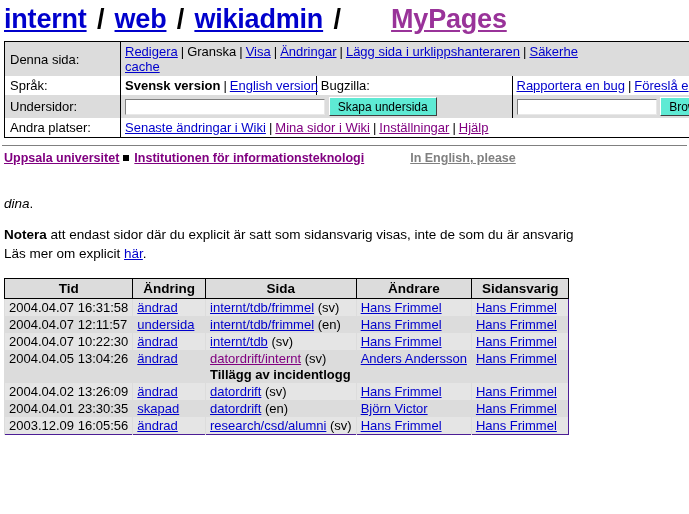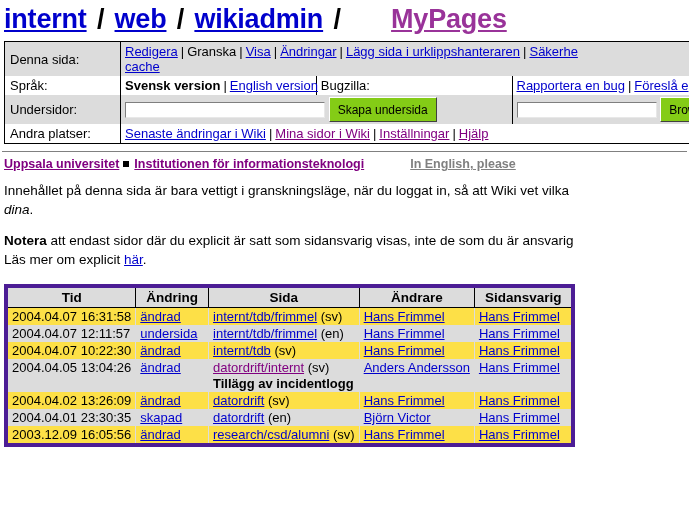--- a/index.html
+++ b/index.html
@@ -82,22 +82,22 @@
     border-right-color: #e8e8e8;
     border-bottom-color: #e8e8e8;
     background: #ffffff;
     padding: 0 2px;
     box-sizing: border-box;
     vertical-align: middle;
   }
   button.btn {
     font-family: "Liberation Sans", sans-serif;
     font-size: 12px;
-    height: 25px;
-    background: #84cc16;
+    height: 19px;
+    background: #5eead4;
     border: 1px solid #000000;
     border-top-color: #ffffff;
     border-left-color: #ffffff;
     border-right-color: #404040;
     border-bottom-color: #404040;
     padding: 0 8px;
     vertical-align: middle;
     white-space: nowrap;
     cursor: pointer;
   }
@@ -137,25 +137,25 @@
     white-space: nowrap;
     overflow: hidden;
   }
   .prose p { margin: 0 0 12px 0; white-space: normal; }
   .prose .nowrapline { white-space: nowrap; }
   .prose i { font-style: italic; }
   .prose b { font-weight: bold; margin-top: 20px; }
 
   
   .changes {
-    border: 4px solid #4c1d95;
+    border: 1px solid #4c1d95;
     border-collapse: collapse;
     margin: 3px 0 0 4px;
     font-size: 13px;
-    background: #fde047;
+    background: #e5e5e5;
   }
   .changes th {
     background: #dcdcdc;
     border: 1px solid #000000;
     font-weight: bold;
     font-size: 13.5px;
     padding: 2px 10px;
     text-align: center;
     white-space: nowrap;
   }
@@ -234,21 +234,21 @@
   </table>
 
   <hr class="hr-line">
 
   <div class="uubar">
     <span class="lnk lnk-maroon">Uppsala universitet</span><span class="bullet"></span><span class="lnk lnk-maroon">Institutionen för informationsteknologi</span><span class="lnk eng">In English, please</span>
   </div>
 
   <div class="prose">
     <p>
-      <span class="nowrapline">Innehållet på denna sida är bara vettigt i granskningsläge, när du loggat in, så att Wiki vet vilka</span><br>
+      <br>
       <i>dina</i><span>.</span>
     </p>
     <p>
       <b>Notera</b><span class="nowrapline"> att endast sidor där du explicit är satt som sidansvarig visas, inte de som du är ansvarig</span><br>
       <span>Läs mer om explicit </span><span class="lnk lnk-blue">här</span><span>.</span>
     </p>
   </div>
 
   <table class="changes">
     <thead>

